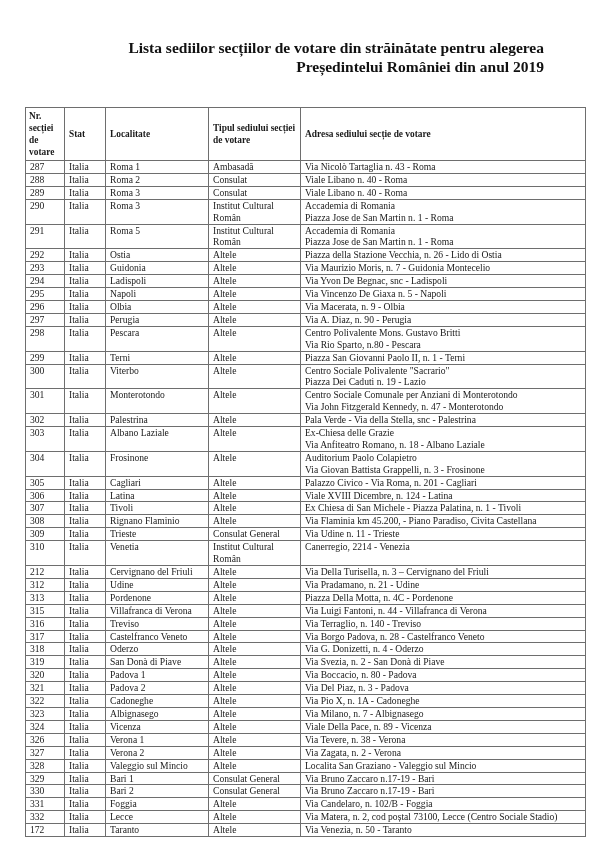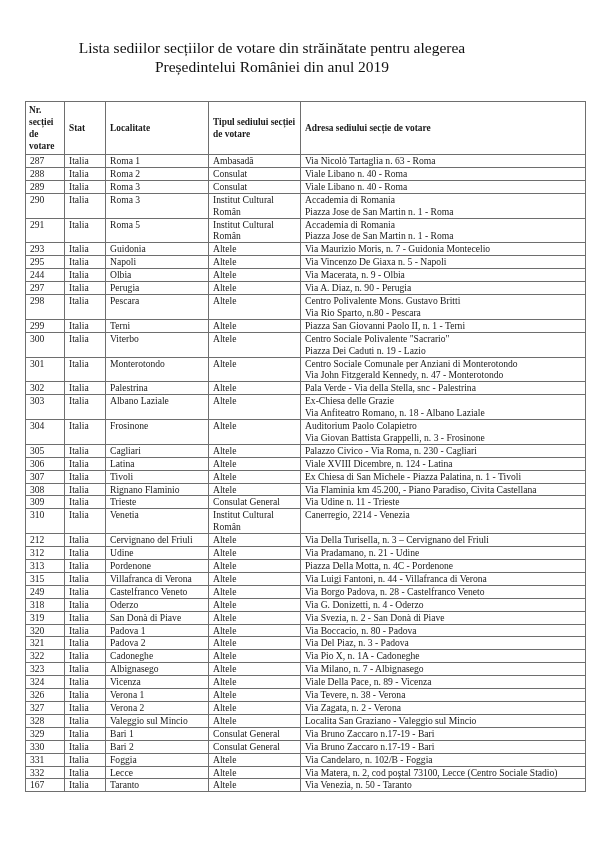--- a/index.html
+++ b/index.html
@@ -2,26 +2,26 @@
 <html><head>
   <meta charset="utf-8">
   <style>
     html, body { margin: 0; padding: 0; background: #ffffff; }
     body {
       width: 610px; height: 862px; position: relative; overflow: hidden;
       font-family: "Liberation Serif", serif; color: #1a1a1a;
     }
     .title {
       position: absolute; top: 38px; left: 0; width: 544px;
-      text-align: center; font-weight: normal; font-size: 15.5px; line-height: 19px;
+      text-align: right; font-weight: bold; font-size: 15.5px; line-height: 19px;
       color: #111;
     }
     .title div { white-space: nowrap; }
     table {
-      position: absolute; top: 101px; left: 25px;
+      position: absolute; top: 107px; left: 25px;
       width: 560px; border-collapse: collapse; table-layout: fixed;
       font-size: 9.6px; line-height: 11.9px;
     }
     col.c1 { width: 39px; }
     col.c2 { width: 41px; }
     col.c3 { width: 103px; }
     col.c4 { width: 92px; }
     col.c5 { width: 285px; }
     th, td {
       border: 1px solid #6e6e6e; padding: 0 0 0 4px;
@@ -58,21 +58,21 @@
   </thead>
   <tbody id="table-body">
       <tr>
         <td>287</td>
         <td>Italia</td>
         <td>Roma 1</td>
         <td class="type">
           <div>Ambasadă</div>
         </td>
         <td class="addr">
-          <div>Via Nicolò Tartaglia n. 63 - Roma</div>
+          <div>Via Nicolò Tartaglia n. 43 - Roma</div>
         </td>
       </tr>
       <tr>
         <td>288</td>
         <td>Italia</td>
         <td>Roma 2</td>
         <td class="type">
           <div>Consulat</div>
         </td>
         <td class="addr">
@@ -110,43 +110,65 @@
         <td class="type">
           <div>Institut Cultural</div>
           <div>Român</div>
         </td>
         <td class="addr">
           <div>Accademia di Romania</div>
           <div>Piazza Jose de San Martin n. 1 - Roma</div>
         </td>
       </tr>
       <tr>
+        <td>292</td>
+        <td>Italia</td>
+        <td>Ostia</td>
+        <td class="type">
+          <div>Altele</div>
+        </td>
+        <td class="addr">
+          <div>Piazza della Stazione Vecchia, n. 26 - Lido di Ostia</div>
+        </td>
+      </tr>
+      <tr>
         <td>293</td>
         <td>Italia</td>
         <td>Guidonia</td>
         <td class="type">
           <div>Altele</div>
         </td>
         <td class="addr">
           <div>Via Maurizio Moris, n. 7 - Guidonia Montecelio</div>
         </td>
       </tr>
       <tr>
+        <td>294</td>
+        <td>Italia</td>
+        <td>Ladispoli</td>
+        <td class="type">
+          <div>Altele</div>
+        </td>
+        <td class="addr">
+          <div>Via Yvon De Begnac, snc - Ladispoli</div>
+        </td>
+      </tr>
+      <tr>
         <td>295</td>
         <td>Italia</td>
         <td>Napoli</td>
         <td class="type">
           <div>Altele</div>
         </td>
         <td class="addr">
           <div>Via Vincenzo De Giaxa n. 5 - Napoli</div>
         </td>
       </tr>
       <tr>
-        <td>244</td>
+        <td>296</td>
         <td>Italia</td>
         <td>Olbia</td>
         <td class="type">
           <div>Altele</div>
         </td>
         <td class="addr">
           <div>Via Macerata, n. 9 - Olbia</div>
         </td>
       </tr>
       <tr>
@@ -243,21 +265,21 @@
         </td>
       </tr>
       <tr>
         <td>305</td>
         <td>Italia</td>
         <td>Cagliari</td>
         <td class="type">
           <div>Altele</div>
         </td>
         <td class="addr">
-          <div>Palazzo Civico - Via Roma, n. 230 - Cagliari</div>
+          <div>Palazzo Civico - Via Roma, n. 201 - Cagliari</div>
         </td>
       </tr>
       <tr>
         <td>306</td>
         <td>Italia</td>
         <td>Latina</td>
         <td class="type">
           <div>Altele</div>
         </td>
         <td class="addr">
@@ -347,21 +369,32 @@
         <td>Italia</td>
         <td>Villafranca di Verona</td>
         <td class="type">
           <div>Altele</div>
         </td>
         <td class="addr">
           <div>Via Luigi Fantoni, n. 44 - Villafranca di Verona</div>
         </td>
       </tr>
       <tr>
-        <td>249</td>
+        <td>316</td>
+        <td>Italia</td>
+        <td>Treviso</td>
+        <td class="type">
+          <div>Altele</div>
+        </td>
+        <td class="addr">
+          <div>Via Terraglio, n. 140 - Treviso</div>
+        </td>
+      </tr>
+      <tr>
+        <td>317</td>
         <td>Italia</td>
         <td>Castelfranco Veneto</td>
         <td class="type">
           <div>Altele</div>
         </td>
         <td class="addr">
           <div>Via Borgo Padova, n. 28 - Castelfranco Veneto</div>
         </td>
       </tr>
       <tr>
@@ -512,21 +545,21 @@
         <td>Italia</td>
         <td>Lecce</td>
         <td class="type">
           <div>Altele</div>
         </td>
         <td class="addr">
           <div>Via Matera, n. 2, cod poștal 73100, Lecce (Centro Sociale Stadio)</div>
         </td>
       </tr>
       <tr>
-        <td>167</td>
+        <td>172</td>
         <td>Italia</td>
         <td>Taranto</td>
         <td class="type">
           <div>Altele</div>
         </td>
         <td class="addr">
           <div>Via Venezia, n. 50 - Taranto</div>
         </td>
       </tr>
     </tbody>

